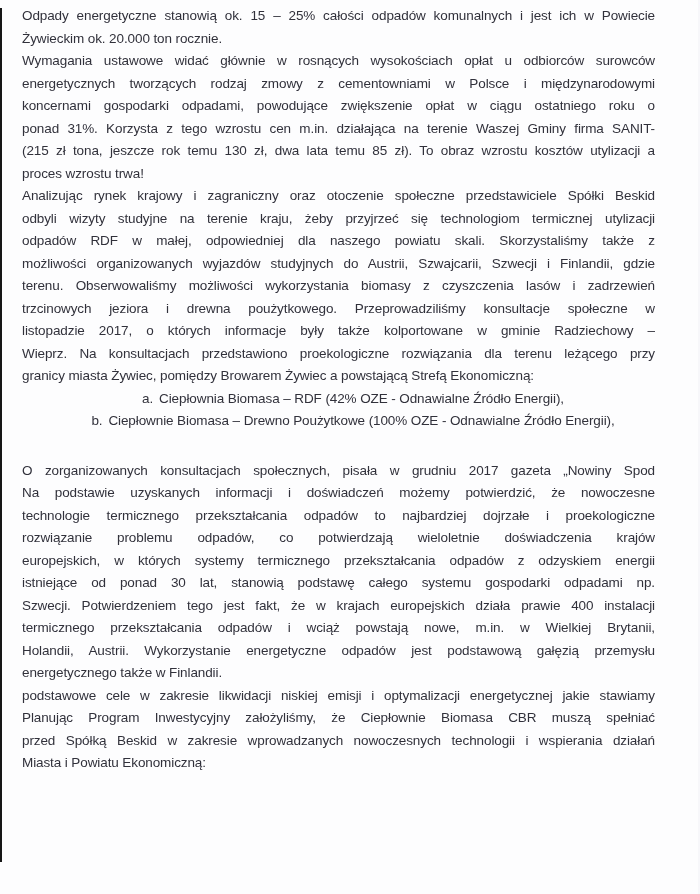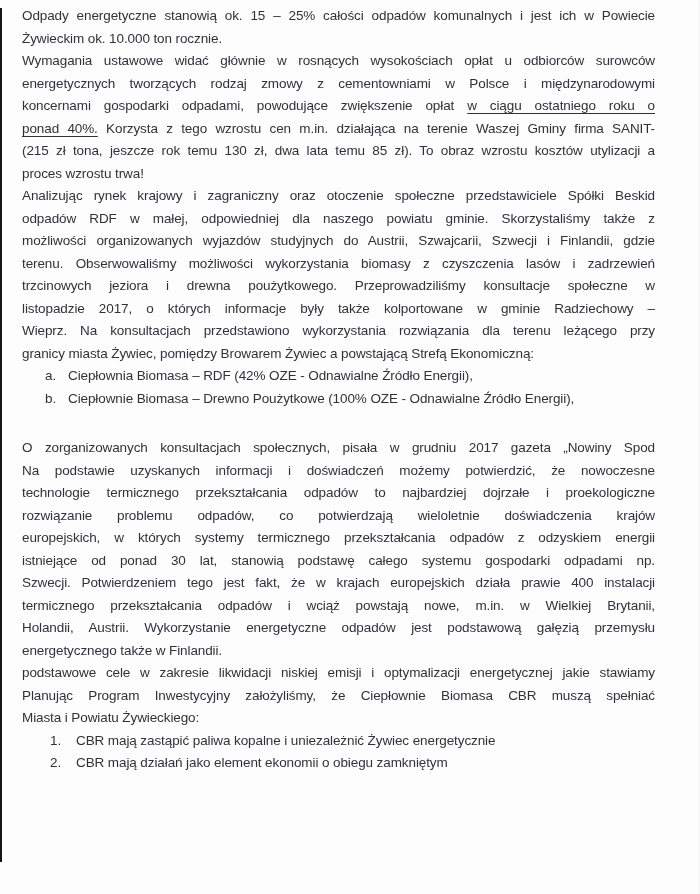--- a/index.html
+++ b/index.html
@@ -25,57 +25,57 @@
     font-size:13.5px;line-height:22.5px;letter-spacing:-0.1px;
   }
   .para{margin:0;}
   .line{
     text-align:justify;
     text-align-last:justify;
     white-space:nowrap;
   }
   .line.last{text-align-last:left;}
   .u{
-    text-decoration:underline;
     text-underline-offset:3px;
     text-decoration-thickness:1px;
   }
   .list .list-item{white-space:nowrap;}
-  .list.alpha .list-item{padding-left:23px;}
+  .list.alpha .list-item{padding-left:23px;text-align:center;}
   .list.num .list-item{padding-left:28px;}
   .marker{display:inline-block;width:23px;}
   .list.num .marker{width:26px;}
 </style>
 </head>
 <body>
 
 <div class="page">
   <div class="right-band"></div>
   <div class="edge-left"></div>
   <div class="content">
       <div class="para">
         <div class="line"><span>Odpady energetyczne stanowią ok. 15 – 25% całości odpadów komunalnych i jest ich w Powiecie</span></div>
-        <div class="line last"><span>Żywieckim ok. 10.000 ton rocznie.</span></div>
+        <div class="line last"><span>Żywieckim ok. 20.000 ton rocznie.</span></div>
       </div>
       <div class="para">
         <div class="line"><span>Wymagania ustawowe widać głównie w rosnących wysokościach opłat u odbiorców surowców</span></div>
         <div class="line"><span>energetycznych tworzących rodzaj zmowy z cementowniami w Polsce i międzynarodowymi</span></div>
         <div class="line"><span>koncernami gospodarki odpadami, powodujące zwiększenie opłat </span><span class="u">w ciągu ostatniego roku o</span></div>
-        <div class="line"><span class="u">ponad 40%.</span><span> Korzysta z tego wzrostu cen m.in. działająca na terenie Waszej Gminy firma SANIT-</span></div>
+        <div class="line"><span class="u">ponad 31%.</span><span> Korzysta z tego wzrostu cen m.in. działająca na terenie Waszej Gminy firma SANIT-</span></div>
         <div class="line"><span>(215 zł tona, jeszcze rok temu 130 zł, dwa lata temu 85 zł). To obraz wzrostu kosztów utylizacji a</span></div>
         <div class="line last"><span>proces wzrostu trwa!</span></div>
       </div>
       <div class="para">
         <div class="line"><span>Analizując rynek krajowy i zagraniczny oraz otoczenie społeczne przedstawiciele Spółki Beskid</span></div>
-        <div class="line"><span>odpadów RDF w małej, odpowiedniej dla naszego powiatu gminie. Skorzystaliśmy także z</span></div>
+        <div class="line"><span>odbyli wizyty studyjne na terenie kraju, żeby przyjrzeć się technologiom termicznej utylizacji</span></div>
+        <div class="line"><span>odpadów RDF w małej, odpowiedniej dla naszego powiatu skali. Skorzystaliśmy także z</span></div>
         <div class="line"><span>możliwości organizowanych wyjazdów studyjnych do Austrii, Szwajcarii, Szwecji i Finlandii, gdzie</span></div>
         <div class="line"><span>terenu. Obserwowaliśmy możliwości wykorzystania biomasy z czyszczenia lasów i zadrzewień</span></div>
         <div class="line"><span>trzcinowych jeziora i drewna poużytkowego. Przeprowadziliśmy konsultacje społeczne w</span></div>
         <div class="line"><span>listopadzie 2017, o których informacje były także kolportowane w gminie Radziechowy –</span></div>
-        <div class="line"><span>Wieprz. Na konsultacjach przedstawiono wykorzystania rozwiązania dla terenu leżącego przy</span></div>
+        <div class="line"><span>Wieprz. Na konsultacjach przedstawiono proekologiczne rozwiązania dla terenu leżącego przy</span></div>
         <div class="line last"><span>granicy miasta Żywiec, pomiędzy Browarem Żywiec a powstającą Strefą Ekonomiczną:</span></div>
       </div>
       <div class="list alpha">
         <div class="list-item"><span class="marker">a.</span><span class="item-text">Ciepłownia Biomasa – RDF (42% OZE - Odnawialne Źródło Energii),</span></div>
         <div class="list-item"><span class="marker">b.</span><span class="item-text">Ciepłownie Biomasa – Drewno Poużytkowe (100% OZE - Odnawialne Źródło Energii),</span></div>
       </div>
       <div class="spacer" style="height: 27px;"></div>
       <div class="para">
         <div class="line"><span>O zorganizowanych konsultacjach społecznych, pisała w grudniu 2017 gazeta „Nowiny Spod</span></div>
       </div>
@@ -86,20 +86,17 @@
         <div class="line"><span>europejskich, w których systemy termicznego przekształcania odpadów z odzyskiem energii</span></div>
         <div class="line"><span>istniejące od ponad 30 lat, stanowią podstawę całego systemu gospodarki odpadami np.</span></div>
         <div class="line"><span>Szwecji. Potwierdzeniem tego jest fakt, że w krajach europejskich działa prawie 400 instalacji</span></div>
         <div class="line"><span>termicznego przekształcania odpadów i wciąż powstają nowe, m.in. w Wielkiej Brytanii,</span></div>
         <div class="line"><span>Holandii, Austrii. Wykorzystanie energetyczne odpadów jest podstawową gałęzią przemysłu</span></div>
         <div class="line last"><span>energetycznego także w Finlandii.</span></div>
       </div>
       <div class="para">
         <div class="line"><span>podstawowe cele w zakresie likwidacji niskiej emisji i optymalizacji energetycznej jakie stawiamy</span></div>
         <div class="line"><span>Planując Program Inwestycyjny założyliśmy, że Ciepłownie Biomasa CBR muszą spełniać</span></div>
-        <div class="line last"><span>Miasta i Powiatu Żywieckiego:</span></div>
-      </div>
-      <div class="list num">
-        <div class="list-item"><span class="marker">1.</span><span class="item-text">CBR mają zastąpić paliwa kopalne i uniezależnić Żywiec energetycznie</span></div>
-        <div class="list-item"><span class="marker">2.</span><span class="item-text">CBR mają działań jako element ekonomii o obiegu zamkniętym</span></div>
+        <div class="line"><span>przed Spółką Beskid w zakresie wprowadzanych nowoczesnych technologii i wspierania działań</span></div>
+        <div class="line last"><span>Miasta i Powiatu Ekonomiczną:</span></div>
       </div>
     </div>
 </div>
 
 </body></html>

